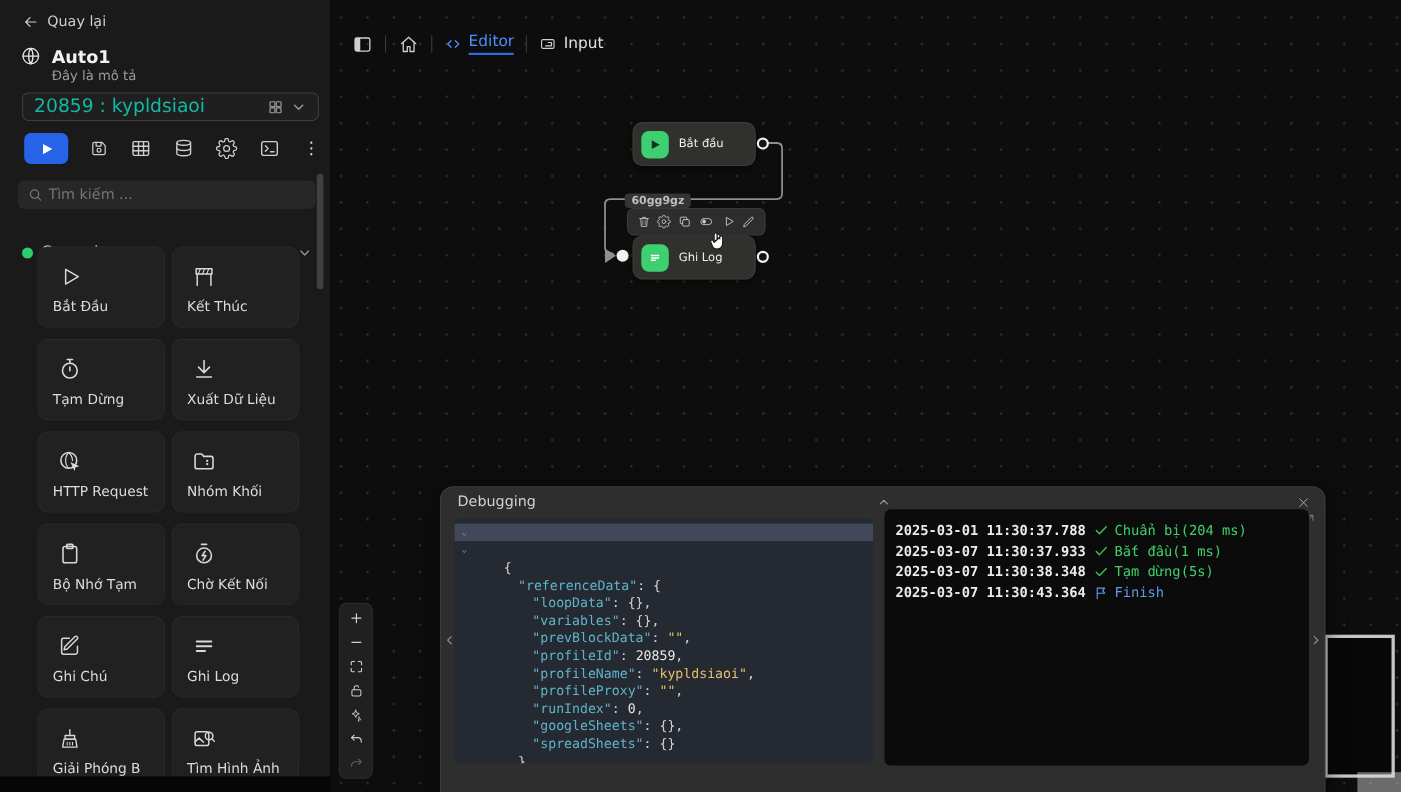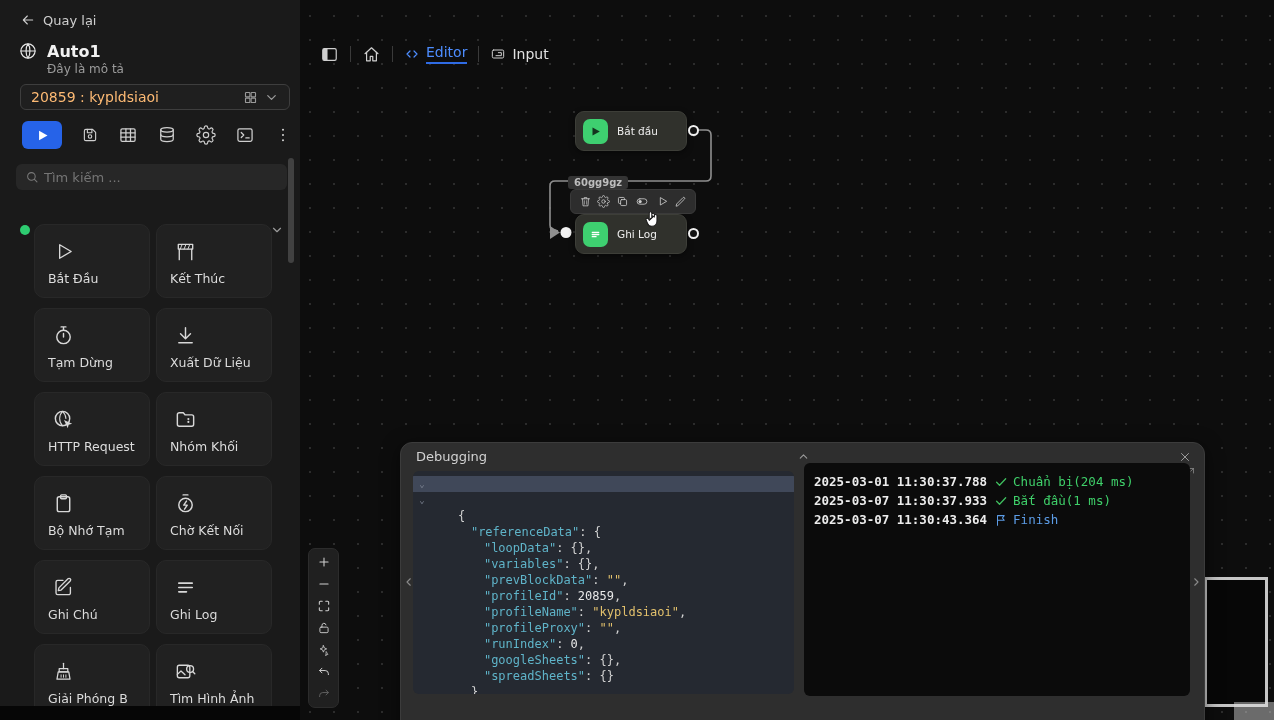--- a/index.html
+++ b/index.html
@@ -15,21 +15,21 @@
   
   .sidebar{position:absolute;left:0;top:0;width:300px;height:706px;background:#1a1a1a;z-index:6;overflow:hidden;}
   .back-row{position:absolute;left:20px;top:12px;display:flex;align-items:center;gap:7px;color:#cfcfcf;font-size:13px;cursor:pointer;}
   .back-row .icon{width:16px;height:16px;color:#cfcfcf;}
   .title-row{position:absolute;left:18px;top:41px;display:flex;align-items:center;gap:9px;}
   .title-row .icon{width:20px;height:20px;color:#e8e8e8;}
   .wf-title{font-size:16px;font-weight:bold;color:#f2f2f2;}
   .wf-desc{position:absolute;left:47px;top:62px;font-size:12px;color:#9b9b9b;}
   .profile-select{position:absolute;left:20px;top:84px;width:270px;height:26px;background:#1f1f1f;
     border:1px solid #3e3e3e;border-radius:6px;display:flex;align-items:center;box-sizing:border-box;padding:0 10px;cursor:pointer;}
-  .profile-select .val{font-size:14px;color:#fdba74;flex:1;}
+  .profile-select .val{font-size:17px;color:#14b8a6;flex:1;}
   .profile-select .icon{width:15px;height:15px;color:#9a9a9a;}
   .profile-select .icon + .icon{margin-left:6px;}
   .tool-row{position:absolute;left:22px;top:121px;height:28px;display:flex;align-items:center;}
   .run-btn{width:40px;height:28px;background:#2663e8;border-radius:6px;display:flex;align-items:center;justify-content:center;cursor:pointer;}
   .run-btn .icon{width:15px;height:15px;color:#fff;}
   .tool-ic{width:20px;height:20px;color:#cfcfcf;margin-left:19px;cursor:pointer;}
   .tool-ic.small{width:18px;height:18px;}
   .search-box{position:absolute;left:16px;top:164px;width:271px;height:26px;background:#272727;border-radius:6px;
     display:flex;align-items:center;padding:0 9px;box-sizing:border-box;gap:3px;}
   .search-box .icon{width:14px;height:14px;color:#787878;flex:none;}
@@ -42,21 +42,21 @@
   .section-row .icon{width:14px;height:14px;color:#9a9a9a;}
   .v-scroll{position:absolute;right:6px;top:158px;width:6px;height:105px;border-radius:3px;background:#414141;cursor:pointer;}
   .block-grid{position:absolute;left:34px;top:224px;width:238px;display:grid;
     grid-template-columns:116px 116px;grid-auto-rows:74px;gap:10px 6px;}
   .block-card{background:#212121;border:1px solid #282828;border-radius:10px;position:relative;cursor:pointer;}
   .block-card .icon{position:absolute;left:17px;top:15px;width:23px;height:23px;color:#d8d8d8;}
   .block-card .lbl{position:absolute;left:13px;top:46px;font-size:12.5px;color:#dcdcdc;white-space:nowrap;}
   .sidebar-bottom{position:absolute;left:0;top:706px;width:300px;height:14px;background:#060606;z-index:7;}
 
   
-  .cv-topbar{position:absolute;left:320px;top:44px;display:flex;align-items:center;z-index:3;text-align:center;}
+  .cv-topbar{position:absolute;left:320px;top:30px;display:flex;align-items:center;z-index:3;text-align:center;}
   .cv-topbar .icon{width:19px;height:19px;color:#cfcfcf;cursor:pointer;}
   .tb-sep{width:1px;height:16px;background:#3a3a3a;margin:0 11px;}
   .tab{display:flex;align-items:center;gap:6px;cursor:pointer;font-size:14px;}
   .tab .icon{width:16px;height:16px;}
   .tab.active{color:#4d8dff;}
   .tab.active .icon{color:#4d8dff;}
   .tab.active .tab-lbl{border-bottom:2px solid #2f6be4;padding-bottom:2px;}
   .tab.inactive{color:#e0e0e0;}
   .tab.inactive .icon{color:#cfcfcf;}
 
@@ -397,20 +397,27 @@
   </div>
 
   <div class="log-line">
     <span class="log-time">2025-03-07 11:30:37.933</span>
     <span class="log-ic icon green"><svg viewBox="0 0 24 24" fill="none" stroke="currentColor" stroke-width="2.2" stroke-linecap="round" stroke-linejoin="round">
                 <path d="M4.5 12.5l5 5L20 6.5"></path>
               </svg></span>
     <span class="log-msg green">Bắt đầu(1 ms)</span>
   </div>
 
+  <div class="log-line">
+    <span class="log-time">2025-03-07 11:30:38.348</span>
+    <span class="log-ic icon green"><svg viewBox="0 0 24 24" fill="none" stroke="currentColor" stroke-width="2.2" stroke-linecap="round" stroke-linejoin="round">
+                <path d="M4.5 12.5l5 5L20 6.5"></path>
+              </svg></span>
+    <span class="log-msg green">Tạm dừng(5s)</span>
+  </div>
 
   <div class="log-line">
     <span class="log-time">2025-03-07 11:30:43.364</span>
     <span class="log-ic icon blue"><svg viewBox="0 0 24 24" fill="none" stroke="currentColor" stroke-width="1.8" stroke-linecap="round" stroke-linejoin="round">
                 <path d="M6 21V4.5h11.5l-3 4 3 4H6"></path>
               </svg></span>
     <span class="log-msg blue">Finish</span>
   </div>
 </div>
       <span class="edge-arrow left icon">

